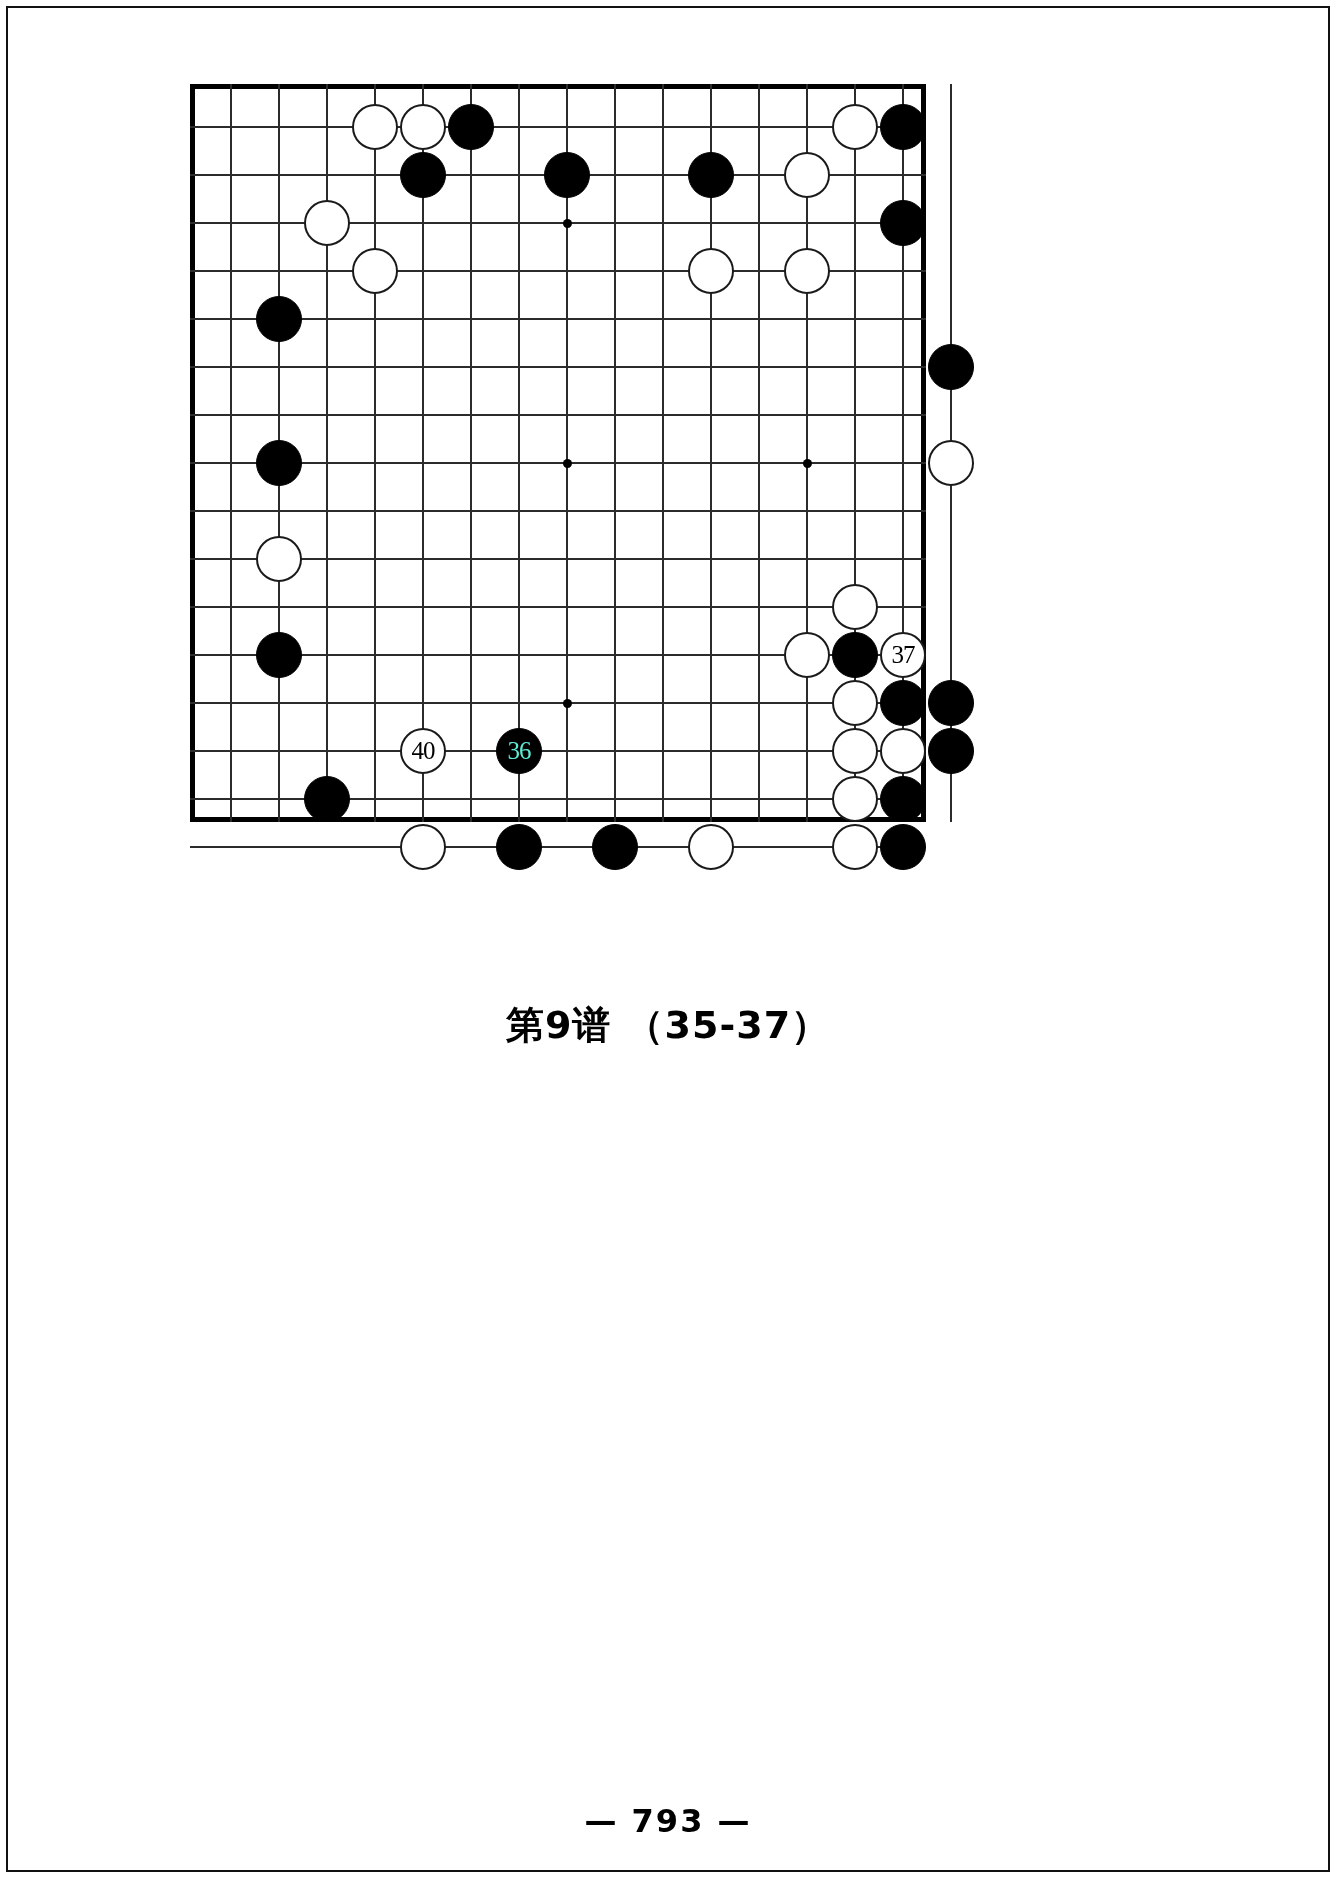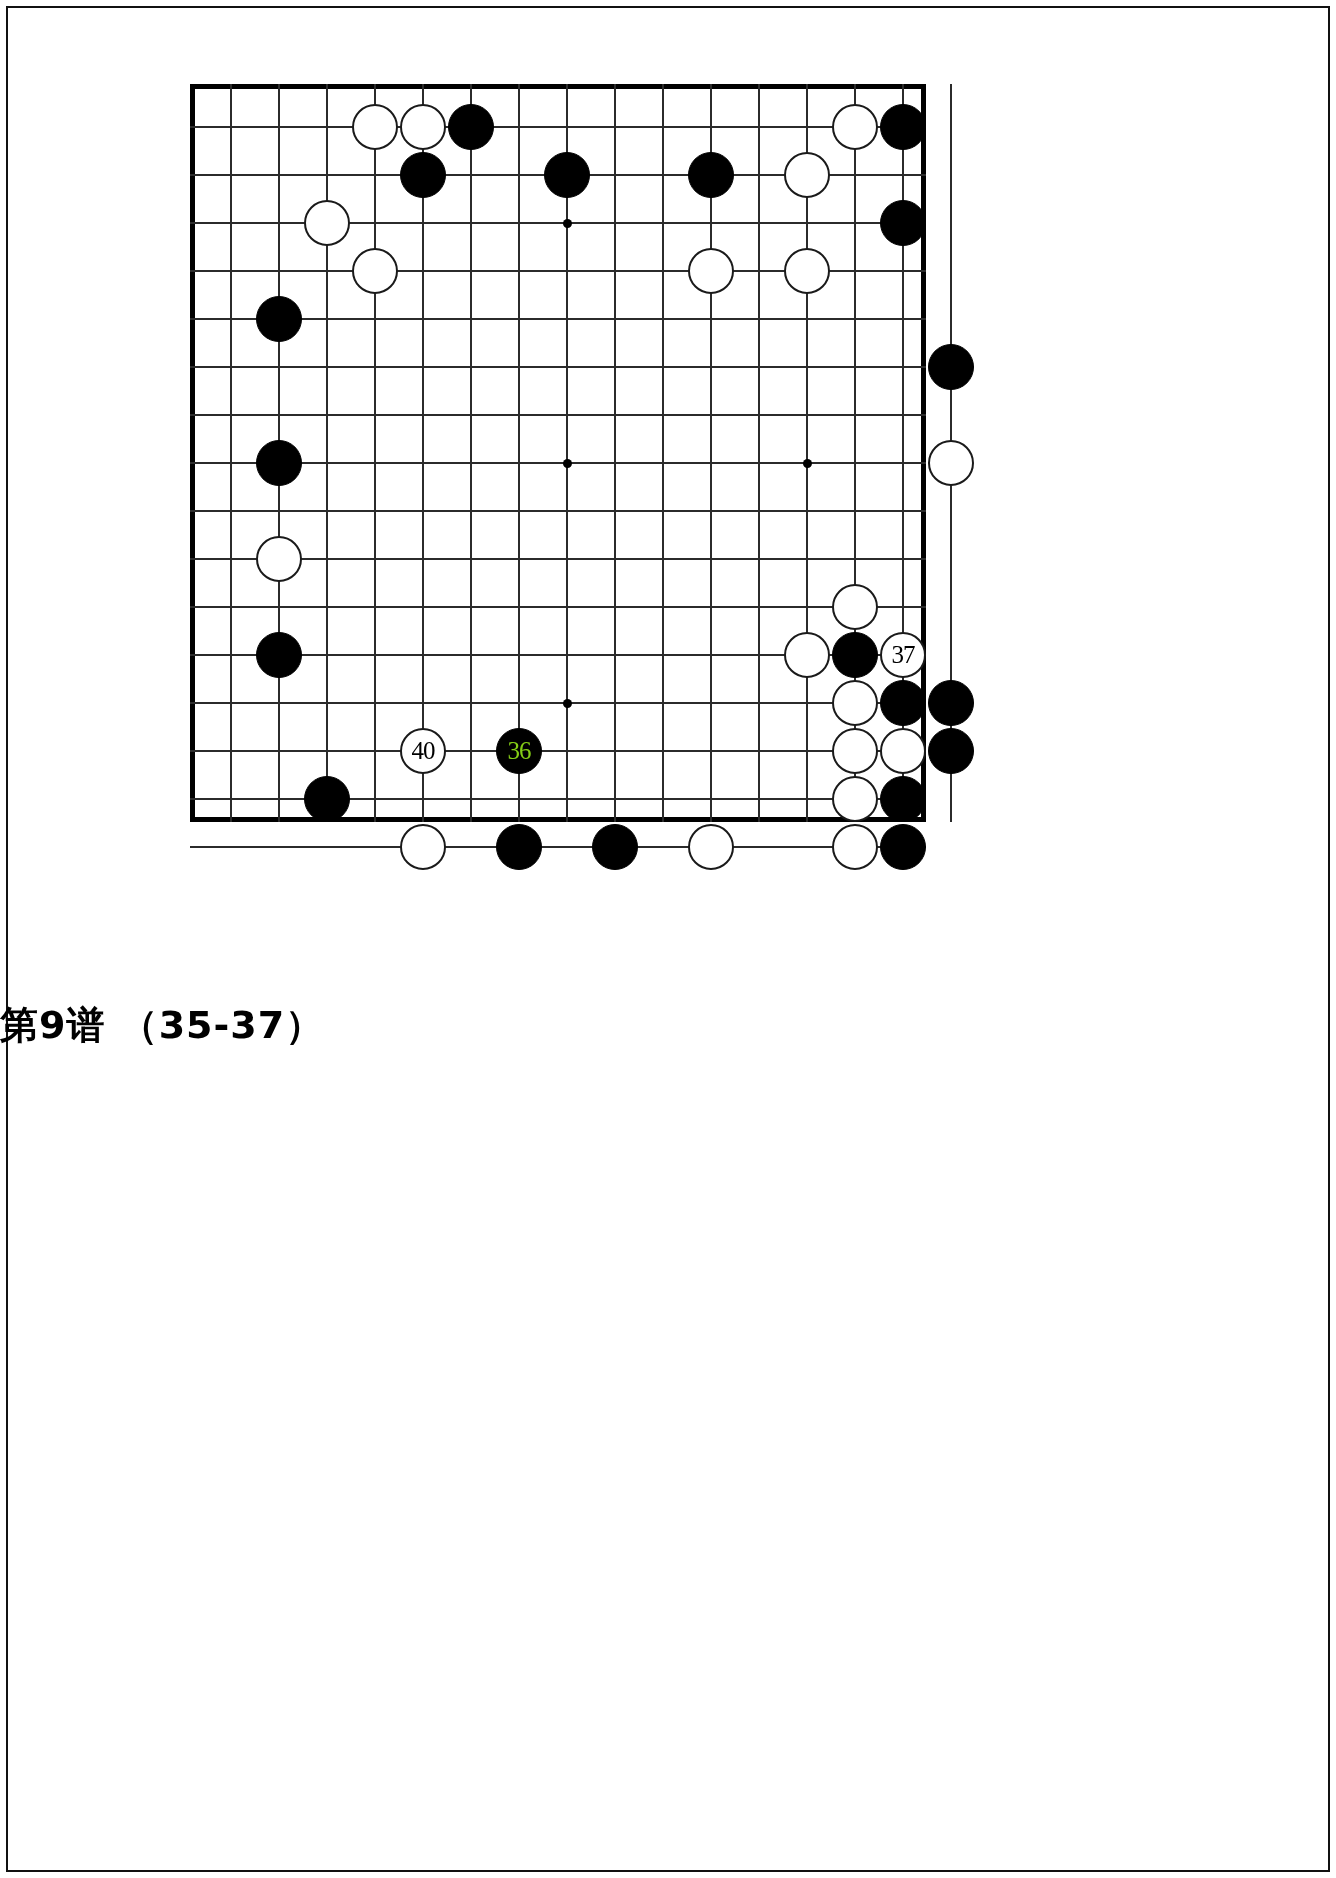--- a/index.html
+++ b/index.html
@@ -62,37 +62,38 @@
     align-items:center;
     justify-content:center;
     font-family:"Liberation Serif","DejaVu Serif",serif;
     font-size:25px;
     line-height:1;
     letter-spacing:-1px;
   }
   .stone.black{
     background:#000;
     border:1px solid #000;
-    color:#84cc16;
+    color:#5eead4;
   }
   .stone.white{
     background:#fff;
     border:2px solid #1a1a1a;
     color:#000;
   }
   .stone .num{
     position:relative;
     top:-1px;
   }
 
   
   #caption{
     position:absolute;
     left:0; top:1000px;
     width:1336px;
+    text-align:center;
     font-family:"DejaVu Sans","Liberation Sans",sans-serif;
     font-size:38px;
     font-weight:700;
     color:#000;
     letter-spacing:1px;
   }
 
   
   #body-text{
     position:absolute;
@@ -221,14 +222,15 @@
           <div class="stone white" style="left: 516px; top: 758px;"></div>
           <div class="stone white" style="left: 660px; top: 758px;"></div>
           <div class="stone black" style="left: 708px; top: 758px;"></div>
         </div>
     </div>
   </div>
 
   <div id="caption">第9谱 （35-37）</div>
 
 
+  <div id="page-number">— 793 —</div>
 
 </div>
 
 </body></html>

